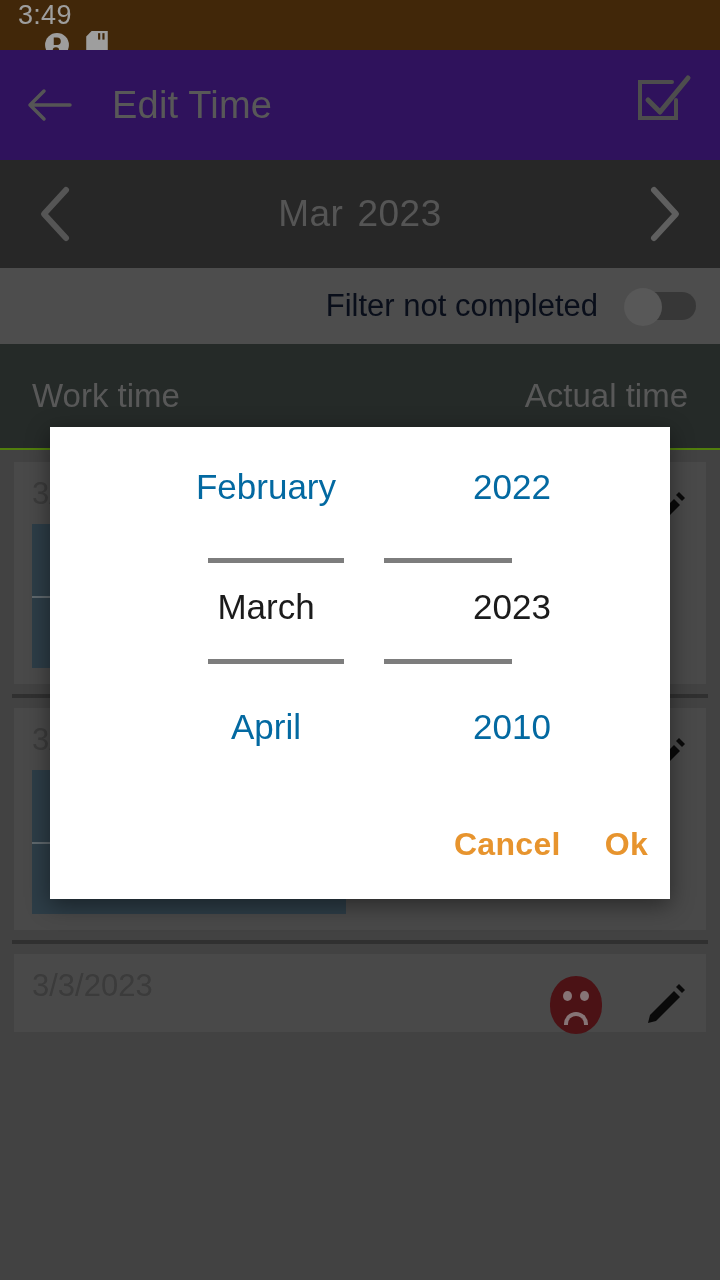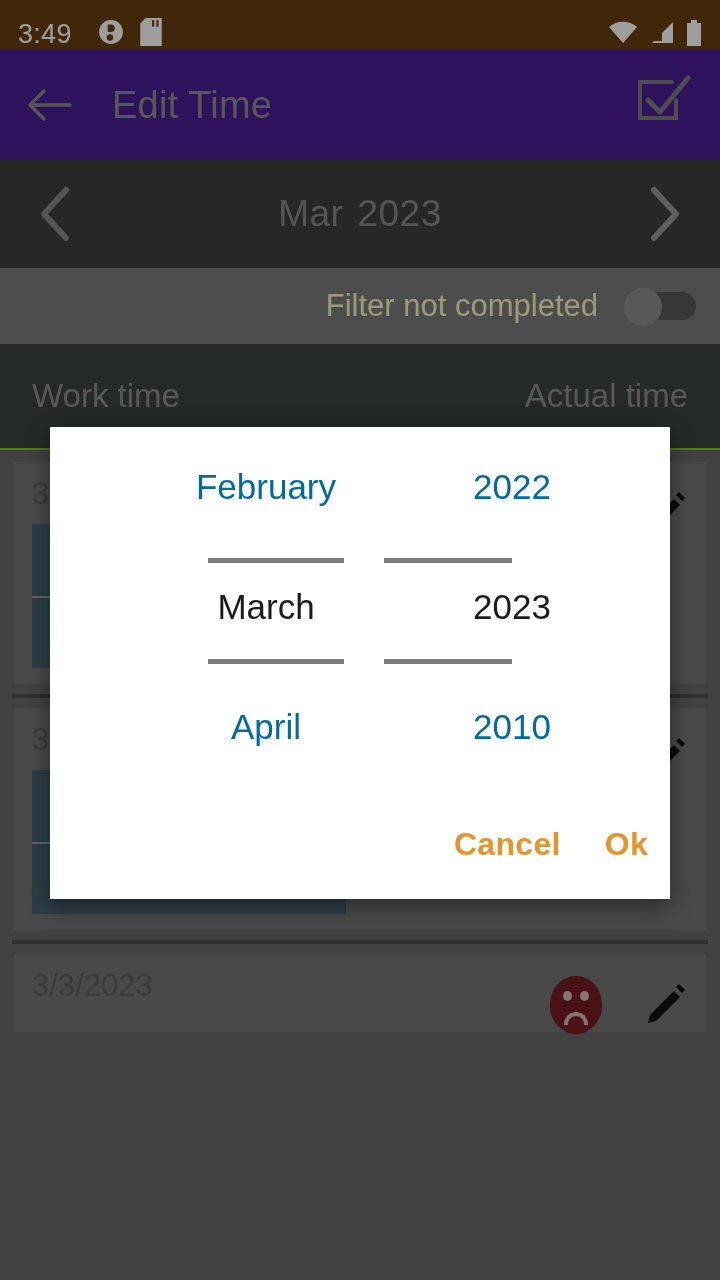--- a/index.html
+++ b/index.html
@@ -9,21 +9,21 @@
     background:#6b6b6b;
   }
   #screen{ position:relative; width:720px; height:1280px; overflow:hidden; background:#6b6b6b; }
 
   
   #app-layer{ position:absolute; inset:0; }
 
   
   .status-bar{
     position:absolute; left:0; top:0; width:720px; height:50px;
-    background:#693F10; display:flex; align-items:flex-end; padding:0 18px;
+    background:#693F10; display:flex; align-items:flex-start; padding:0 18px;flex-direction:column;
   }
   .status-time{ color:#ffffff; font-size:27px; letter-spacing:.3px; }
   .status-left-icons{ display:flex; align-items:center; gap:16px; margin-left:26px; }
   .status-right-icons{ margin-left:auto; display:flex; align-items:center; gap:10px; }
 
   
   .app-bar{
     position:absolute; left:0; top:50px; width:720px; height:110px;
     background:#4c1d95; display:flex; align-items:center; padding:0 22px;
   }
@@ -43,21 +43,21 @@
   .chev{ width:56px; height:64px; display:flex; align-items:center; justify-content:center; }
   .month-label{ font-size:37px; color:#8a8a8a; letter-spacing:.5px; }
   .month-label .yr{ margin-left:14px; }
 
   
   .filter-bar{
     position:absolute; left:0; top:268px; width:720px; height:76px;
     background:#7c7c7c; display:flex; align-items:center; justify-content:flex-end;
     padding-right:24px; gap:26px;
   }
-  .filter-label{ font-size:31px; color:#fef9c3; }
+  .filter-label{ font-size:31px; color:#0f172a; }
   .switch{ width:72px; height:36px; position:relative; }
   .switch .track{
     position:absolute; right:0; top:4px; width:62px; height:28px; border-radius:14px;
     background:#5a5a5a;
   }
   .switch .thumb{
     position:absolute; left:0; top:0; width:38px; height:38px; border-radius:19px;
     background:#8e8e8e;
   }
 

